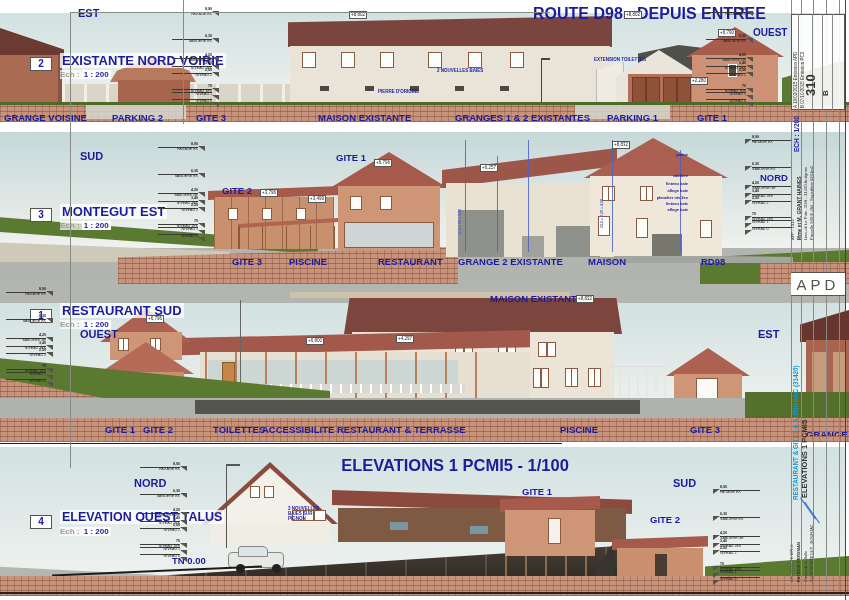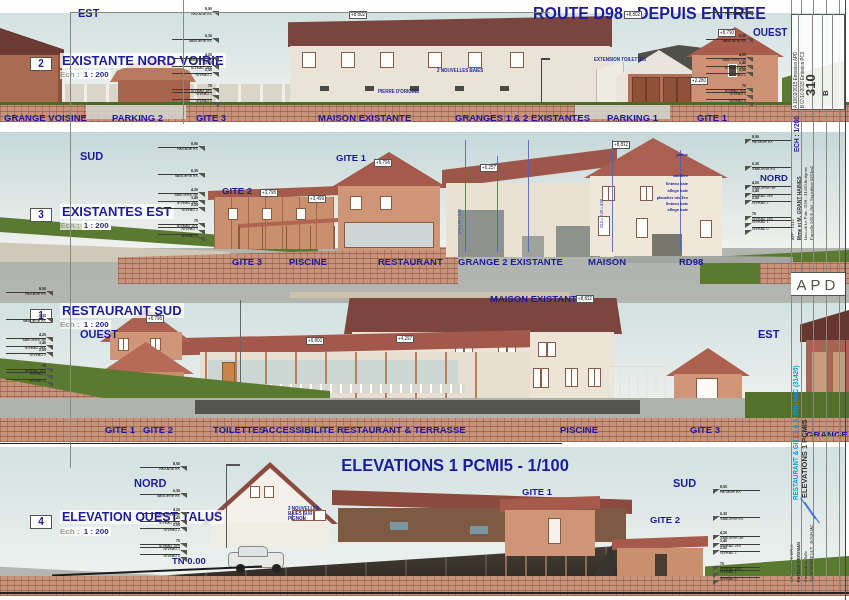--- a/index.html
+++ b/index.html
@@ -255,21 +255,21 @@
   <div class="dimline" style="left:465px;top:140px;height:112px"></div>
   <div class="dimline" style="left:497px;top:156px;height:96px"></div>
   <div class="dimline" style="left:528px;top:140px;height:112px"></div>
   <div class="dimline" style="left:612px;top:140px;height:112px"></div>
   <div class="dimline" style="left:680px;top:150px;height:102px"></div>
   <div class="rot" style="left:458px;top:235px;font-size:3.6px;color:#4a63c8;font-weight:700">17,5 x 20 = 3,50</div>
   <div class="rot" style="left:600px;top:228px;font-size:3.6px;color:#4a63c8;font-weight:700">23,5 x 0,20 = 4,50</div>
 
   <div class="lbl s11" style="left:80px;top:150px">SUD</div>
   <div class="numbox" style="left:30px;top:208px">3</div>
-  <div class="etitle" style="left:60px;top:204px">EXISTANTES EST</div>
+  <div class="etitle" style="left:60px;top:204px">MONTEGUT EST</div>
   <div class="ech" style="left:60px;top:221px"><span class="k">Ech :</span> <span class="v">1 : 200</span></div>
   <div class="lbl s10" style="left:760px;top:172px">NORD</div>
   <div class="lbl s10" style="left:336px;top:152px">GITE 1</div>
   <div class="lbl s10" style="left:222px;top:185px">GITE 2</div>
   <div class="spot" style="left:374px;top:159px">+6,796</div>
   <div class="spot" style="left:260px;top:189px">+3,796</div>
   <div class="spot" style="left:308px;top:195px">+3,499</div>
   <div class="spot" style="left:480px;top:164px">+6,257</div>
   <div class="spot" style="left:612px;top:141px">+8,832</div>
   <div class="anncol" style="left:644px;top:152px">
@@ -294,21 +294,21 @@
       </div>
       <div class="annrow" style="margin-top: 1px;">
         <span>allege baie</span>
       </div>
     </div>
   <div class="lbl s10" style="left:232px;top:256px">GITE 3</div>
   <div class="lbl s10" style="left:289px;top:256px">PISCINE</div>
   <div class="lbl s10" style="left:378px;top:256px">RESTAURANT</div>
   <div class="lbl s10" style="left:458px;top:256px">GRANGE 2 EXISTANTE</div>
   <div class="lbl s10" style="left:588px;top:256px">MAISON</div>
-  <div class="lbl s10" style="left:679px;top:256px">RD98</div>
+  <div class="lbl s10" style="left:701px;top:256px">RD98</div>
   <div class="lvcol" style="left:158px;top:143px">
 
   <div class="lvrow" style="margin-top: 0px;">
         <div class="lvtxt">
           <div class="lv-val">8,90</div>
           <div class="lv-lab">FAITAGE EX</div>
         </div>
         <span class="lvflag"></span>
       </div>
       <div class="lvrow" style="margin-top: 20px;">

